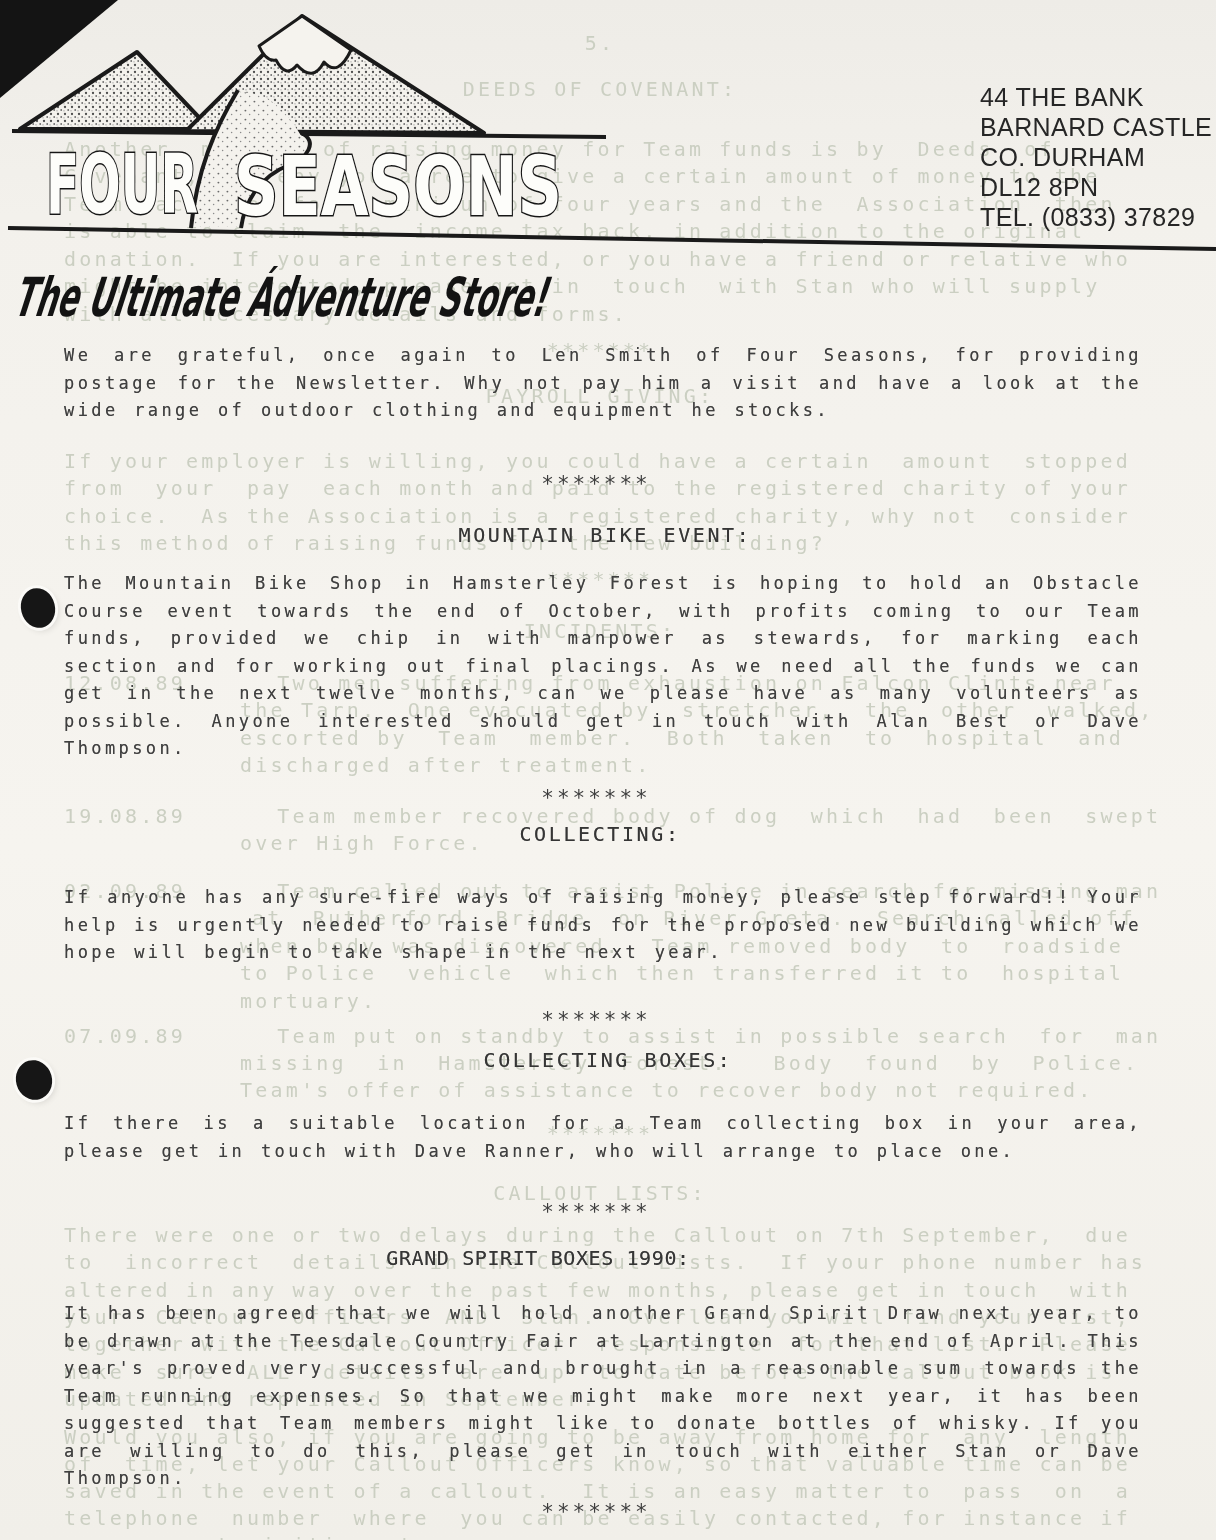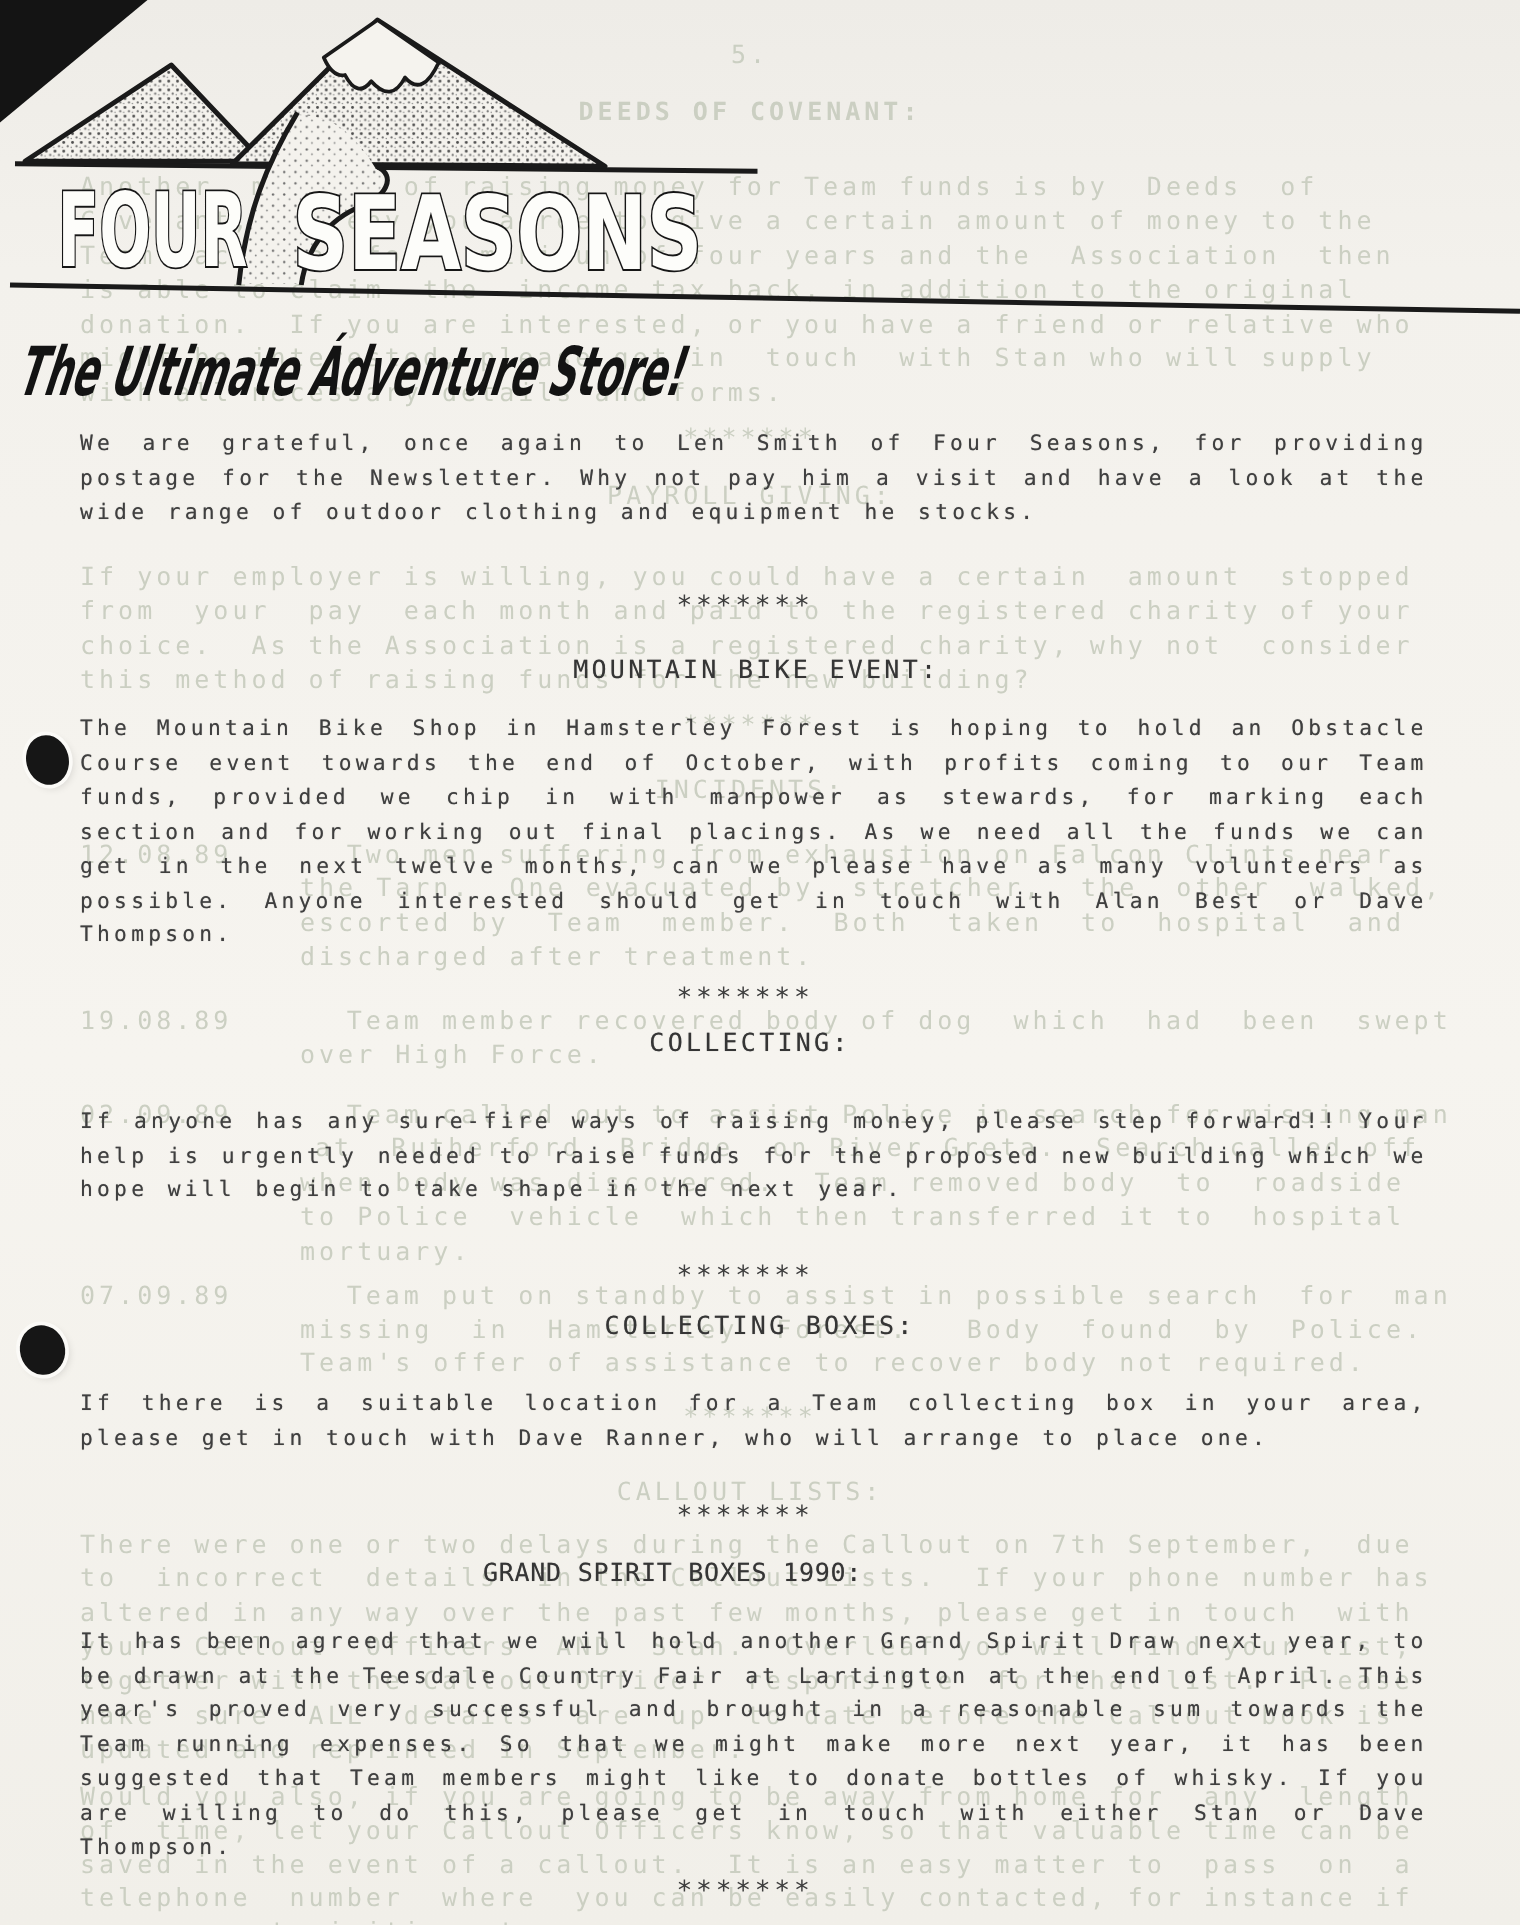--- a/index.html
+++ b/index.html
@@ -46,21 +46,21 @@
   .logo{position:absolute;left:0;top:0;pointer-events:none;}
   .logo text{font-family:"DejaVu Sans",sans-serif;}
 </style>
 </head>
 <body>
 
 <div class="page">
 
   <div id="ghost-layer">
       <div class="ghost-line center" style="top: 30px;">5.</div>
-      <div class="ghost-line center" style="top: 76px; font-weight: bold;">DEEDS OF COVENANT:</div>
+      <div class="ghost-line center" style="top: 76px;">DEEDS OF COVENANT:</div>
       <div class="ghost-line" style="top: 136px; left: 64px;">Another  method  of raising money for Team funds is by  Deeds  of</div>
       <div class="ghost-line" style="top: 163px; left: 64px;">Covenant, whereby you agree to give a certain amount of money to the</div>
       <div class="ghost-line" style="top: 191px; left: 64px;">Team each year for a minimum of four years and the  Association  then</div>
       <div class="ghost-line" style="top: 218px; left: 64px;">is able to claim  the  income tax back, in addition to the original</div>
       <div class="ghost-line" style="top: 246px; left: 64px;">donation.  If you are interested, or you have a friend or relative who</div>
       <div class="ghost-line" style="top: 273px; left: 64px;">might be interested, please get in  touch  with Stan who will supply</div>
       <div class="ghost-line" style="top: 301px; left: 64px;">with all necessary details and forms.</div>
       <div class="ghost-line center" style="top: 337px;">*******</div>
       <div class="ghost-line center" style="top: 383px;">PAYROLL GIVING:</div>
       <div class="ghost-line" style="top: 448px; left: 64px;">If your employer is willing, you could have a certain  amount  stopped</div>
@@ -129,20 +129,27 @@
     <path d="M301,133 C319,141 307,159 289,165 C261,176 245,200 241,228" stroke="#1a1a1a" stroke-width="4" fill="none"></path>
 
     <text x="46" y="213" font-size="82" font-weight="bold" textLength="152" lengthAdjust="spacingAndGlyphs" fill="#fdfdfa" stroke="#161616" stroke-width="3" paint-order="stroke">FOUR</text>
     <text x="234" y="215" font-size="82" font-weight="bold" textLength="328" lengthAdjust="spacingAndGlyphs" fill="#fdfdfa" stroke="#161616" stroke-width="3" paint-order="stroke">SEASONS</text>
 
     <g transform="translate(14,316) skewX(-12)">
       <text font-family="DejaVu Serif" font-style="italic" font-weight="bold" font-size="54" textLength="532" lengthAdjust="spacingAndGlyphs" fill="#131313">The Ultimate Ádventure Store!</text>
     </g>
   </svg>
 
+  <div class="address">
+    <div>44 THE BANK</div>
+    <div>BARNARD CASTLE</div>
+    <div>CO. DURHAM</div>
+    <div>DL12 8PN</div>
+    <div>TEL. (0833) 37829</div>
+  </div>
 
   <div class="hole hole1"></div>
   <div class="hole hole2"></div>
 
   <div class="p" style="top:342px">We are grateful, once again to Len Smith of Four Seasons, for providing postage for the Newsletter. Why not pay him a visit and have a look at the wide range of outdoor clothing and equipment he stocks.</div>
   <div class="sep" style="top:472px">*******</div>
 
   <div class="hd" style="top:523px;left:605px">MOUNTAIN BIKE EVENT:</div>
   <div class="p" style="top:570px">The Mountain Bike Shop in Hamsterley Forest is hoping to hold an Obstacle Course event towards the end of October, with profits coming to our Team funds, provided we chip in with manpower as stewards, for marking each section and for working out final placings. As we need all the funds we can get in the next twelve months, can we please have as many volunteers as possible. Anyone interested should get in touch with Alan Best or Dave Thompson.</div>
   <div class="sep" style="top:786px">*******</div>

